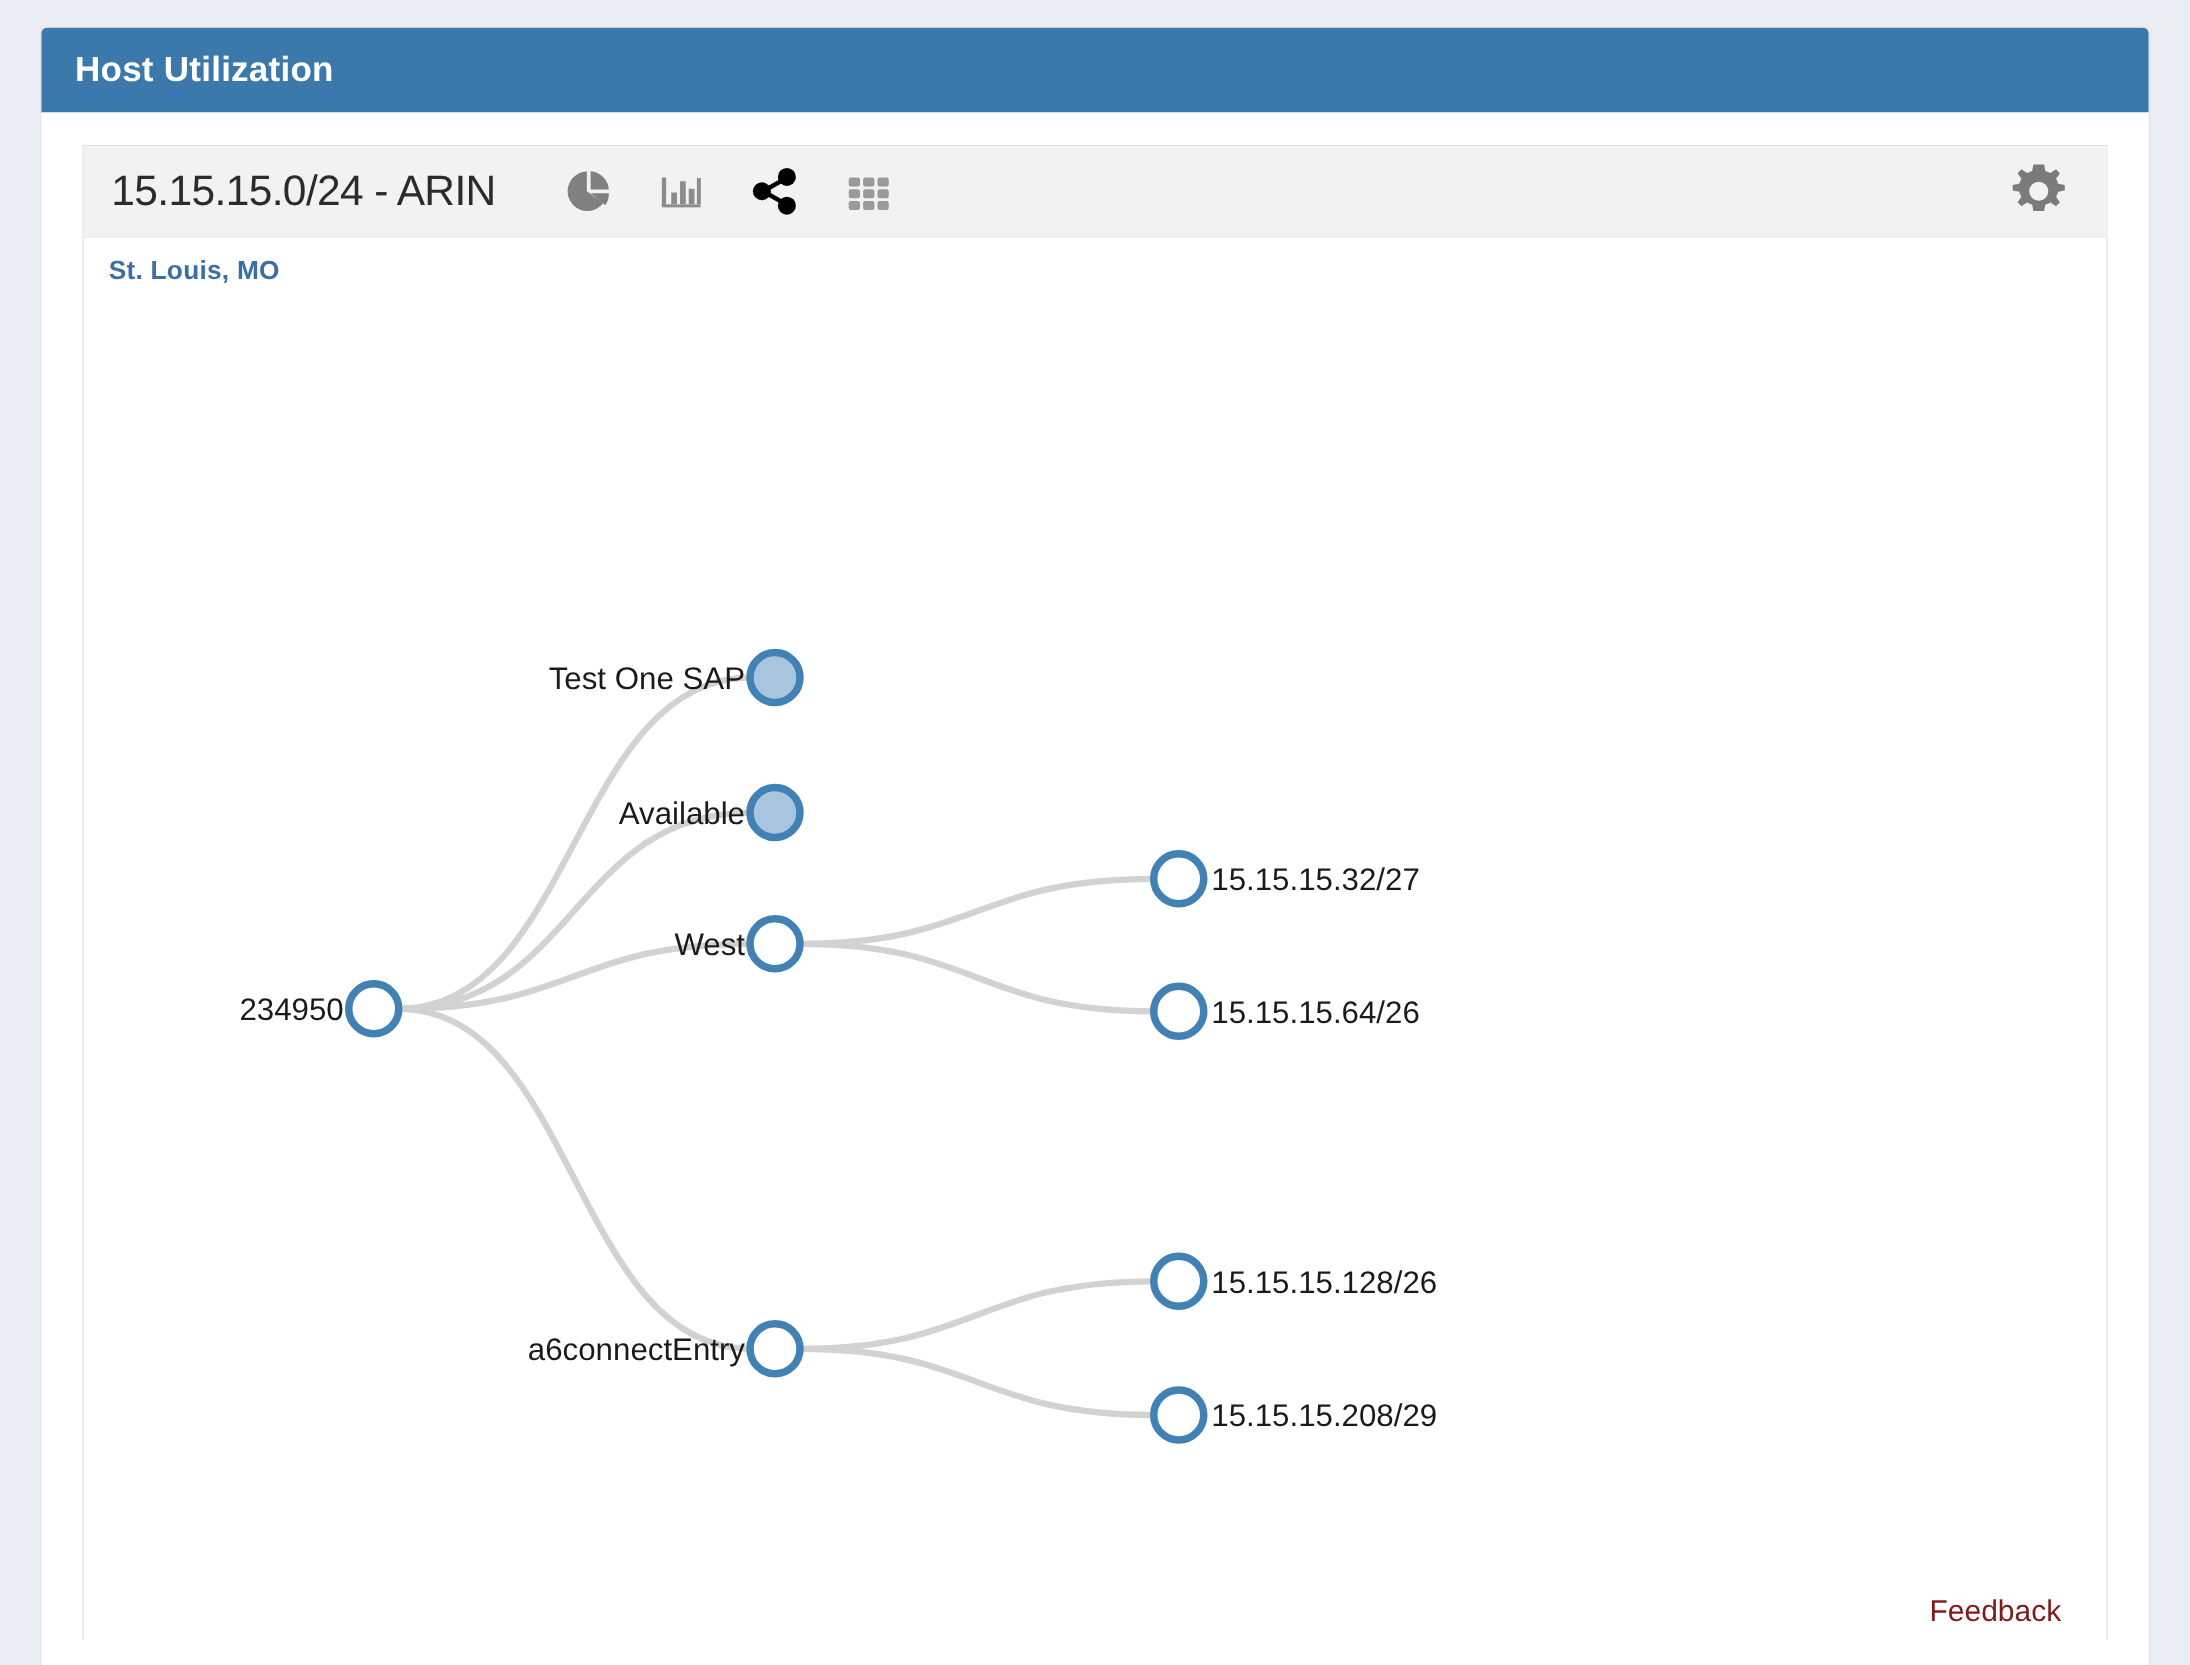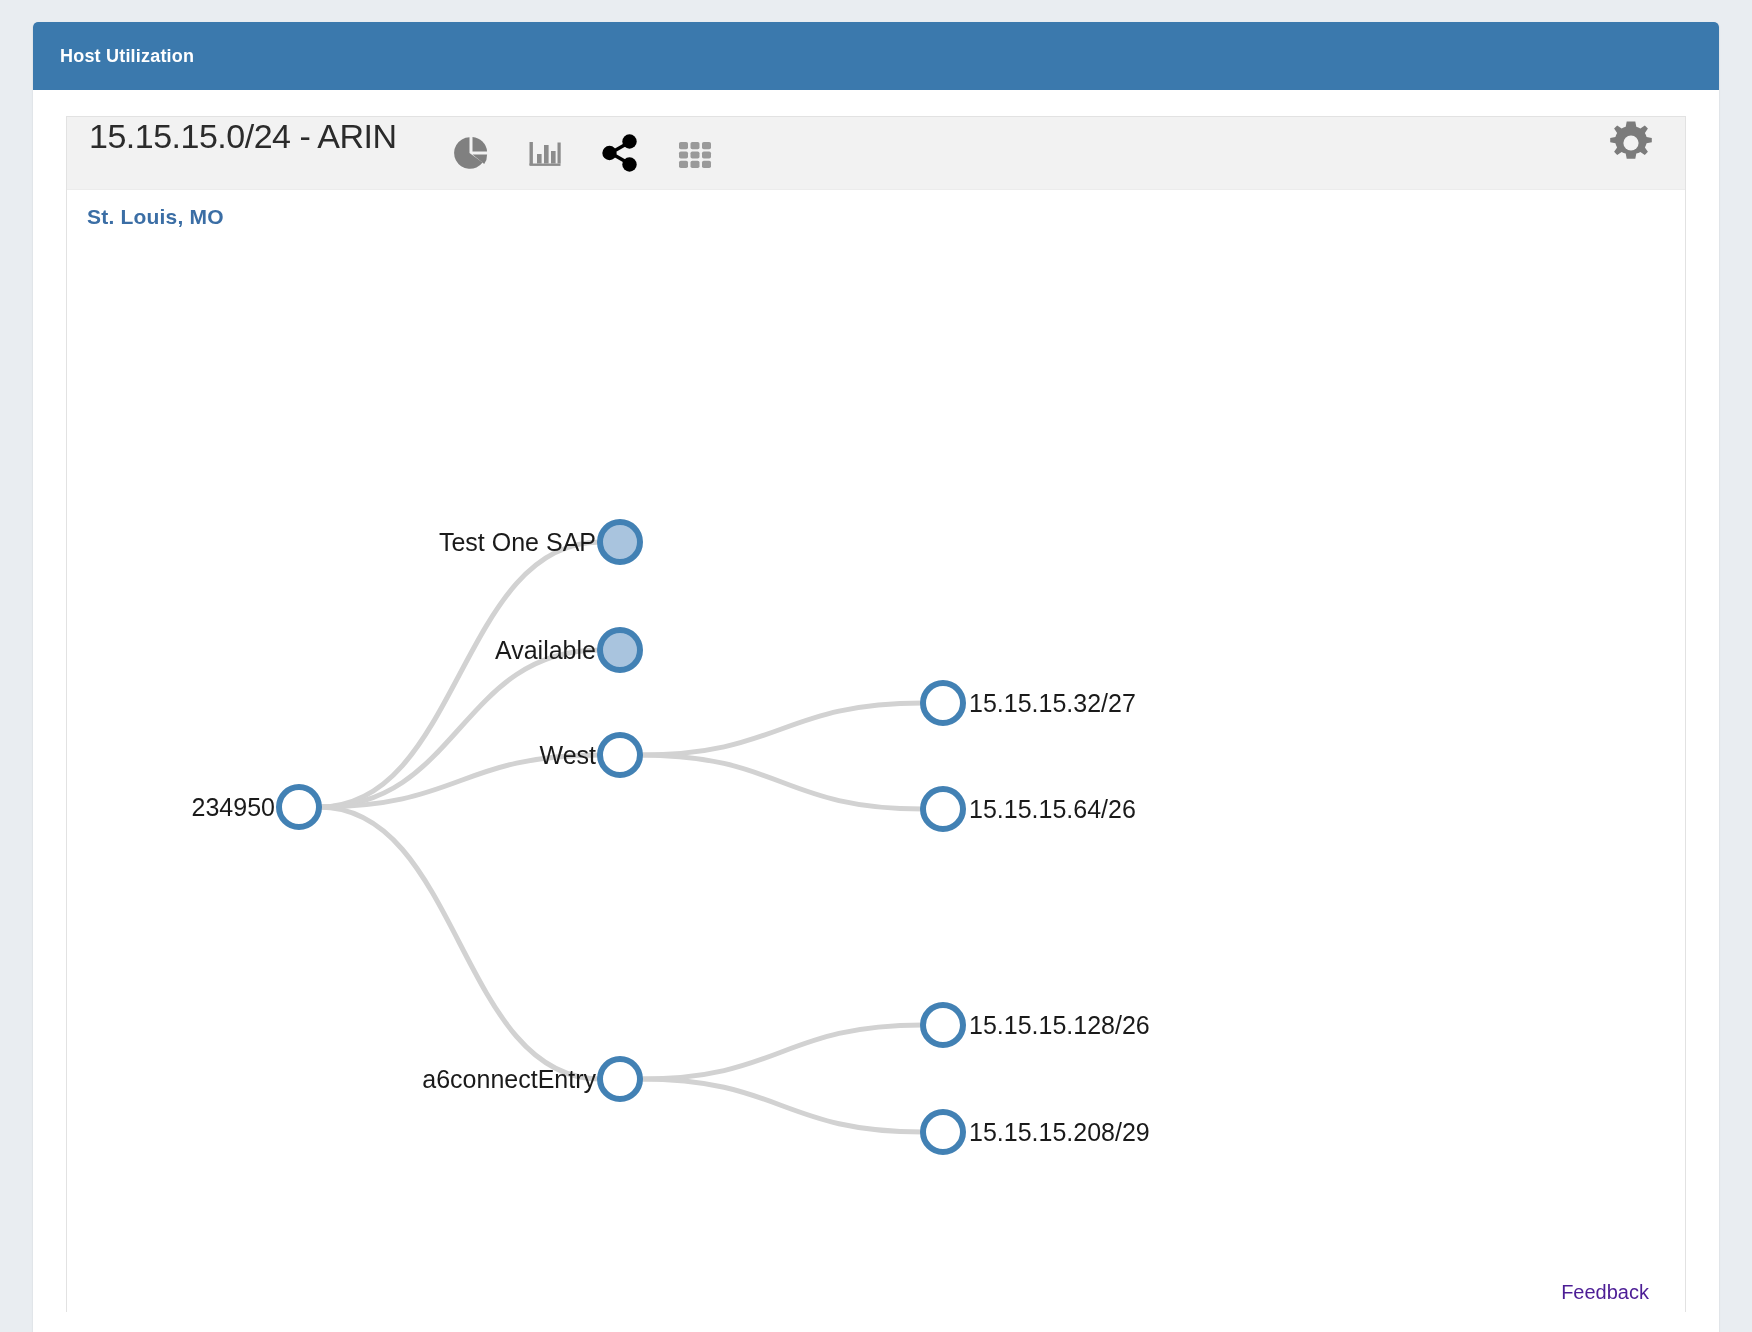--- a/index.html
+++ b/index.html
@@ -32,21 +32,21 @@
     height: 68px;
     background: #3b79ad;
     border-radius: 4px 4px 0 0;
     display: flex;
     align-items: center;
     padding-left: 27px;
     box-sizing: border-box;
   }
   .panel-header-title {
     color: #ffffff;
-    font-size: 18px;
+    font-size: 28px;
     font-weight: bold;
     letter-spacing: 0.2px;
   }
   .panel-body {
     position: relative;
     height: 1250px;
     background: #ffffff;
     padding: 26px 33px 0 33px;
     box-sizing: border-box;
   }
@@ -59,20 +59,21 @@
     border: 1px solid #e2e2e2;
     border-bottom: none;
     box-sizing: border-box;
     background: #ffffff;
   }
   .card-toolbar {
     height: 73px;
     background: #f2f2f2;
     border-bottom: 1px solid #ececec;
     display: flex;
+    align-items: center;
     box-sizing: border-box;
     padding: 0 22px 0 22px;
   }
   .card-title {
     font-size: 34px;
     color: #2b2b2b;
     font-weight: normal;
     white-space: nowrap;
     letter-spacing: -0.5px;
   }
@@ -114,22 +115,22 @@
     font-family: "Liberation Sans", sans-serif;
     font-size: 25px;
     fill: #1a1a1a;
   }
 
   
   .feedback {
     position: absolute;
     right: 36px;
     bottom: 8px;
-    color: #4c1d95;
-    font-size: 20px;
+    color: #7f1d1d;
+    font-size: 24px;
     text-decoration: none;
     margin-left: 44px;
   }
 </style>
 </head>
 <body>
 
 <div id="root">
 
   <div class="panel">

